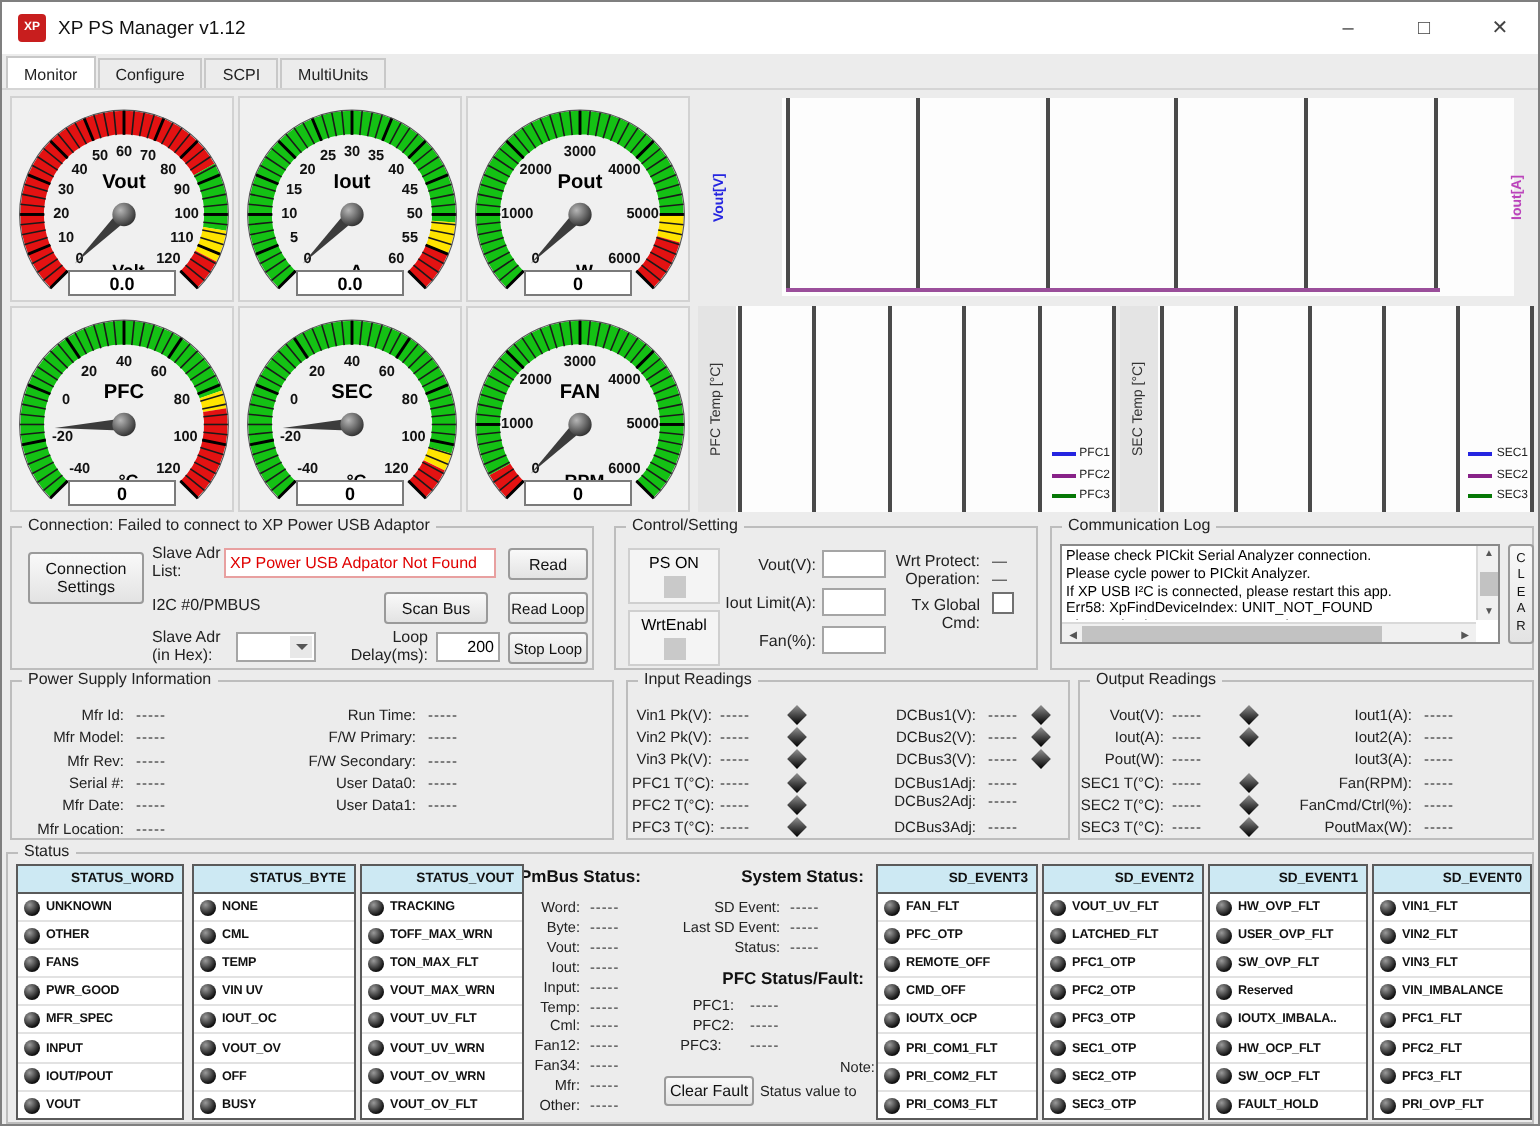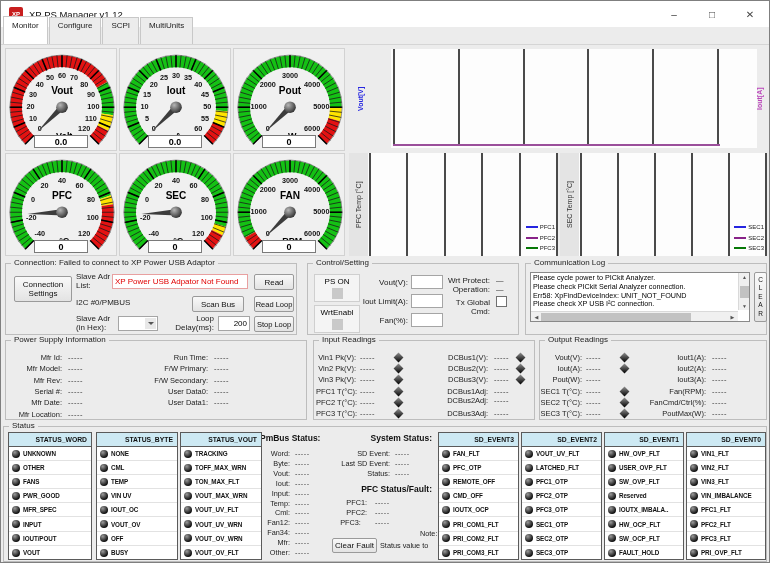--- a/index.html
+++ b/index.html
@@ -6,21 +6,21 @@
   body { font-family:"Liberation Sans", sans-serif; background:#888; }
   .window { position:relative; width:770px; height:563px; background:#ececec; border:1px solid #7f7f7f; overflow:hidden; }
   
   .titlebar { position:absolute; top:0; left:0; right:0; height:26px; background:#ffffff; display:flex; align-items:center; }
   .app-icon { width:14px; height:14px; margin-left:8px; background:#c81e1e; color:#fff; font-size:6px; font-weight:bold; display:flex; align-items:center; justify-content:center; border-radius:2px; }
   .title { font-size:9.5px; color:#111; margin-left:6px; }
   .win-controls { position:absolute; right:0; top:0; height:26px; display:flex; }
   .wc { width:38px; height:26px; display:flex; align-items:center; justify-content:center; font-size:10px; color:#444; }
   
   .tabbar { position:absolute; top:26px; left:2px; height:17px; display:flex; align-items:flex-end; }
-  .tab { font-size:8px; color:#222; padding:3px 8px 14px 8px; background:#ececec; border:1px solid #c8c8c8; border-bottom:none; margin-right:1px;margin-top:12px; }
+  .tab { font-size:8px; color:#222; padding:3px 8px 2px 8px; background:#ececec; border:1px solid #c8c8c8; border-bottom:none; margin-right:1px;margin-top:12px; }
   .tab.active { background:#fff; padding-top:4px; position:relative; z-index:2; }
   .content { position:absolute; top:43px; left:0; right:0; bottom:0; background:#ececec; border-top:1px solid #d5d5d5; }
   
   .gcell { position:absolute; width:112px; height:103px; background:#f0f0f0; border:1px solid #d2d2d2; overflow:hidden; }
   .gcell svg { position:absolute; top:0; left:0; width:112px; height:112px; }
   .gval { position:absolute; bottom:2px; left:50%; transform:translateX(-50%); width:54px; height:13px; background:#fff; border:1px solid #7a7a7a; font-size:9px; font-weight:bold; text-align:center; line-height:12px; z-index:3; }
   svg text { font-family:"Liberation Sans", sans-serif; }
   
   .chartbox { position:absolute; }
   .vlabel { position:absolute; writing-mode:vertical-rl; transform:rotate(180deg); font-size:7px; font-weight:bold; text-align:center; top:0; bottom:0; display:flex; align-items:center; justify-content:center; }
@@ -728,22 +728,23 @@
       <span class="lbl r" style="left:136px; top:21px; width:46px;">Operation:</span>
       <span class="dashval" style="left:188px; top:21px;">—</span>
       <span class="lbl r" style="left:130px; top:34px; width:52px;">Tx Global Cmd:</span>
       <span class="checkbox" style="left:188px; top:32px;"></span>
     </div>
 
     <div class="group" style="left:524px; top:218px; width:242px; height:72px;">
       <span class="gtitle">Communication Log</span>
       <div class="logbox" style="left:4px; top:8px; width:220px; height:50px;">
         <div class="logtext" id="log-lines">
+            <div>Please check PICkit Serial Analyzer connection.</div>
             <div>Please cycle power to PICkit Analyzer.</div>
-            <div>Please check PICkit Serial Analyzer connection.</div>
+            <div>If XP USB I²C is connected, please restart this app.</div>
             <div>Err58: XpFindDeviceIndex: UNIT_NOT_FOUND</div>
             <div>Please check XP USB I²C connection.</div>
           </div>
         <div class="vscroll">
           <span class="sarrow" style="top:1px;">▲</span>
           <div class="thumbv"></div>
           <span class="sarrow" style="bottom:1px;">▼</span>
         </div>
         <div class="hscroll">
           <span class="sarrow" style="left:0; top:2px;">◀</span>

